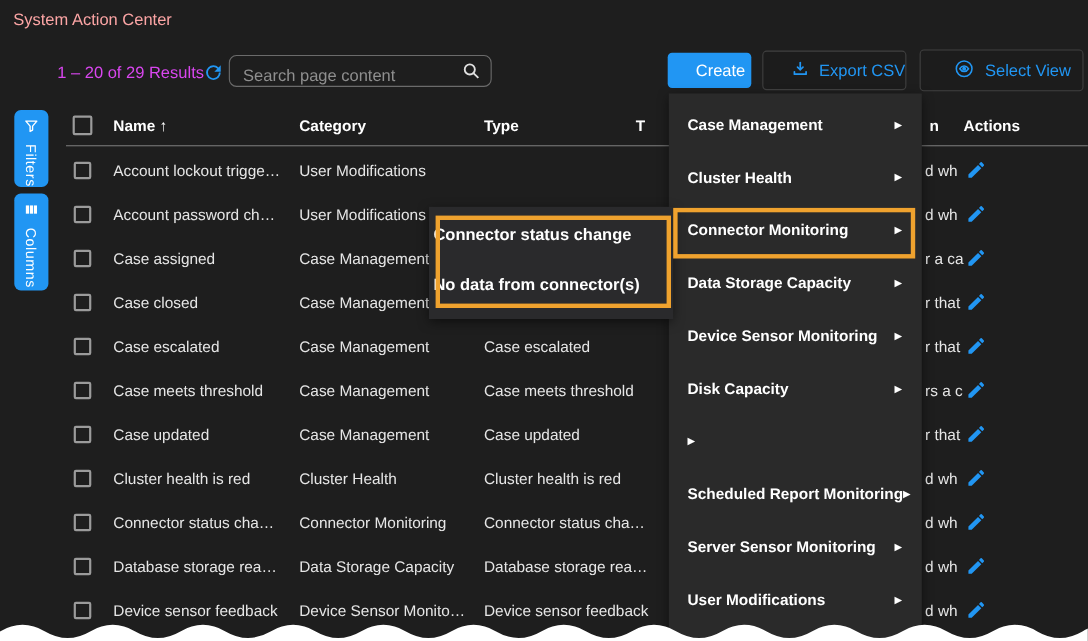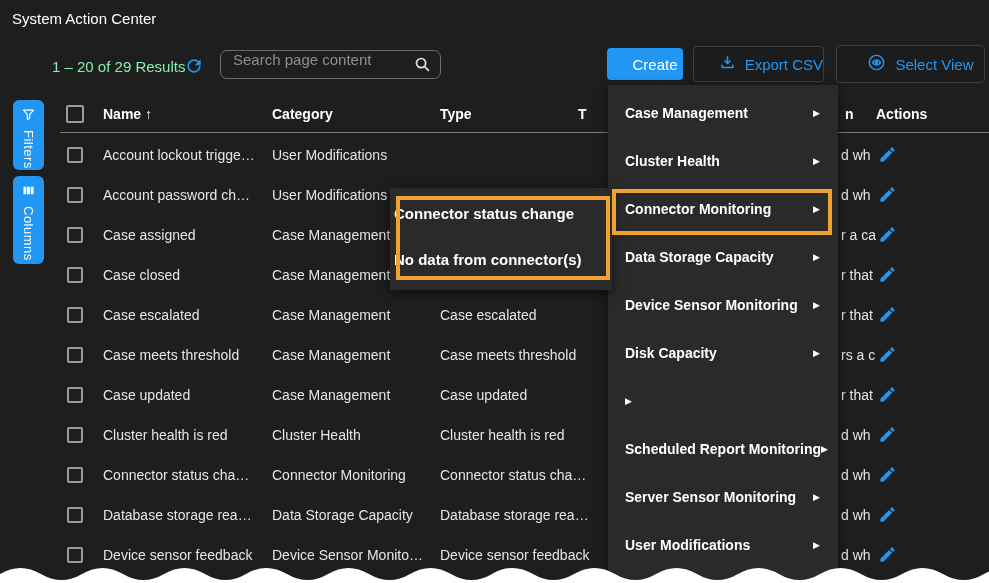--- a/index.html
+++ b/index.html
@@ -6,29 +6,29 @@
   html,body { width:989px; height:583px; overflow:hidden; }
   body {
     position:relative;
     background:#1e1e1e;
     font-family:"Liberation Sans", sans-serif;
     color:#e8e8e8;
   }
   .abs { position:absolute; }
   .nowrap { white-space:nowrap; }
 
-  .page-title { left:12px; top:10px; font-size:15px; color:#ffffff; }
-
-  .results-label { left:52px; top:58px; font-size:15px; color:#86efac; }
+  .page-title { left:12px; top:10px; font-size:15px; color:#fca5a5; }
+
+  .results-label { left:52px; top:58px; font-size:15px; color:#d946ef; }
   .refresh-btn { left:184px; top:56px; width:20px; height:20px; cursor:pointer; }
 
   .search-box {
-    left:220px; top:50px; width:221px; height:29px;
+    left:208px; top:50px; width:239px; height:29px;
     border:1.5px solid #6b6b6b; border-radius:7px;
-    display:flex; align-items:flex-start;
+    display:flex; align-items:flex-end;
   }
   .search-box input {
     flex:1; background:transparent; border:none; outline:none;
     color:#dcdcdc; font-size:15px; padding:0 30px 0 12px;
     font-family:"Liberation Sans", sans-serif;
   }
   .search-box input::placeholder { color:#8f8f8f; }
   .search-icon { position:absolute; right:9px; top:5px; width:17px; height:17px; }
 
   .btn { display:flex; align-items:center; justify-content:center; gap:9px;

